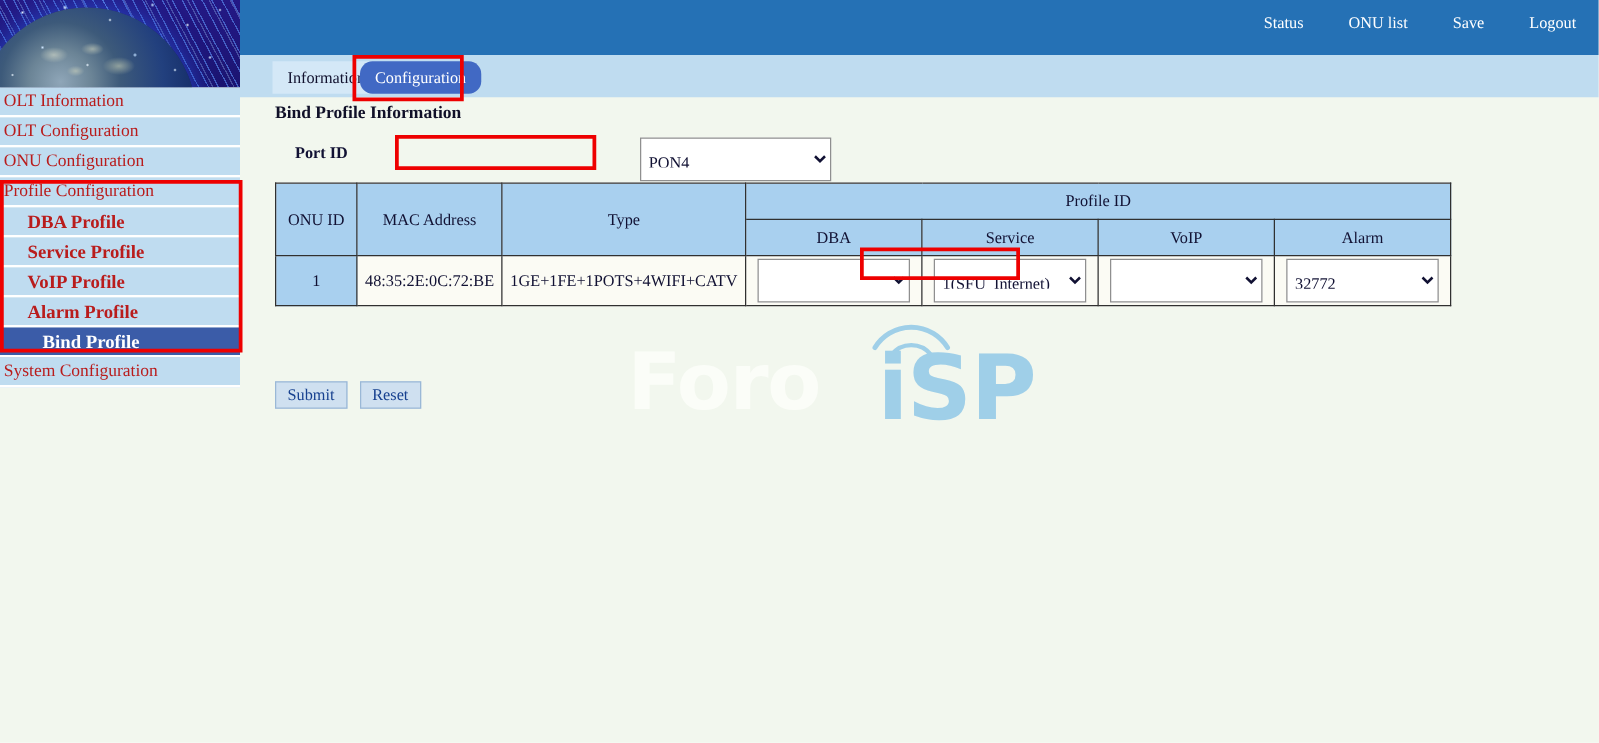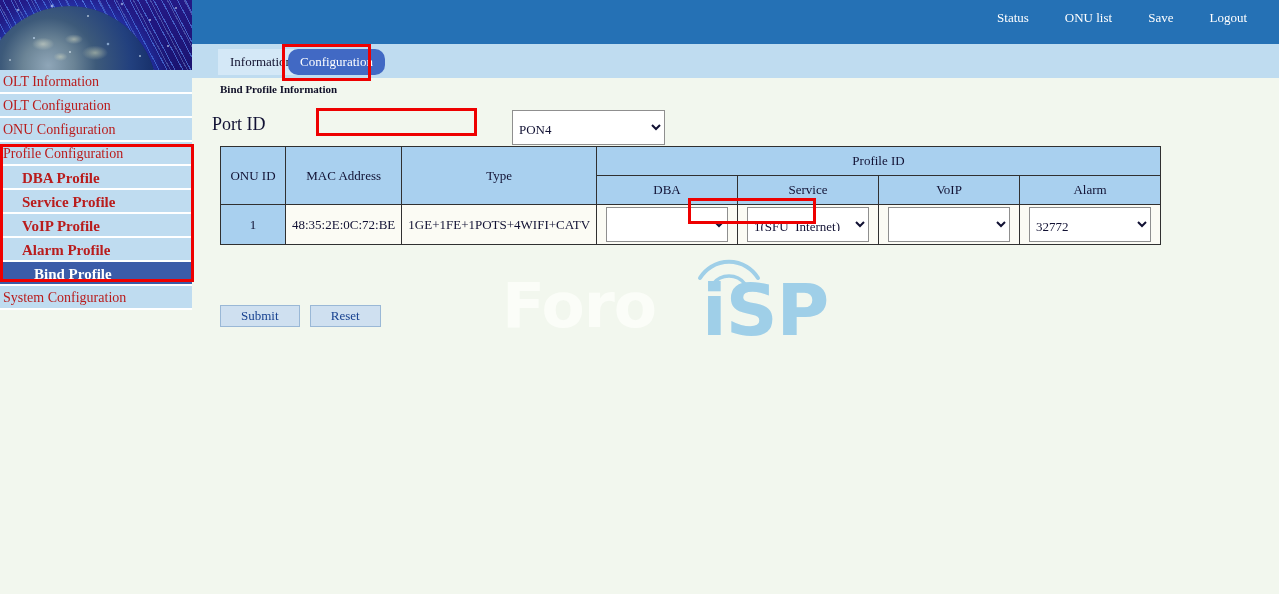--- a/index.html
+++ b/index.html
@@ -21,21 +21,21 @@
   .topbar {
     position: absolute;
     left: 192px;
     top: 0;
     width: 1087px;
     height: 44px;
     background: #2571b5;
   }
   .topnav {
     position: absolute;
-    right: 14px;
+    right: 0;
     top: 0;
     height: 36px;
     display: flex;
     align-items: center;
     gap: 0px;
   }
   .topnav a {
     color: #ffffff;
     text-decoration: none;
     font-size: 13px;
@@ -185,30 +185,31 @@
     top: 78px;
     width: 1087px;
     bottom: 0;
     background: #f2f7ee;
   }
   .section-title {
     position: absolute;
     left: 28px;
     top: 5px;
     font-weight: bold;
-    font-size: 11px;
+    font-size: 14px;
     font-family: "Liberation Serif", serif;
     color: #101028;
   }
   .portid-label {
     position: absolute;
-    left: 20px;
+    left: 44px;
     top: 36px;
-    font-size: 18px;
-    font-family: "Liberation Serif", serif;
+    font-size: 13px;
+    font-family: "Liberation Serif", serif;
+    font-weight: bold;
   }
   select.sel {
     font-family: "Liberation Serif", serif;
     font-size: 13px;
     color: #111133;
     background: #ffffff;
     border: 1px solid #8f8f8f;
     padding: 10px 2px;
     box-sizing: border-box;
     height: 35px;
@@ -257,21 +258,21 @@
     position: absolute;
     left: 28px;
     top: 227px;
   }
   button.btn {
     font-family: "Liberation Serif", serif;
     font-size: 13px;
     color: #16408f;
     background: #cfe0f0;
     border: 1px solid #9ab8d6;
-    padding: 2px 20px;
+    padding: 2px 9px;
     margin-right: 7px;
     cursor: pointer;
     text-align: right;
   }
 
   
   .watermark {
     position: absolute;
     left: 310px;
     top: 168px;

